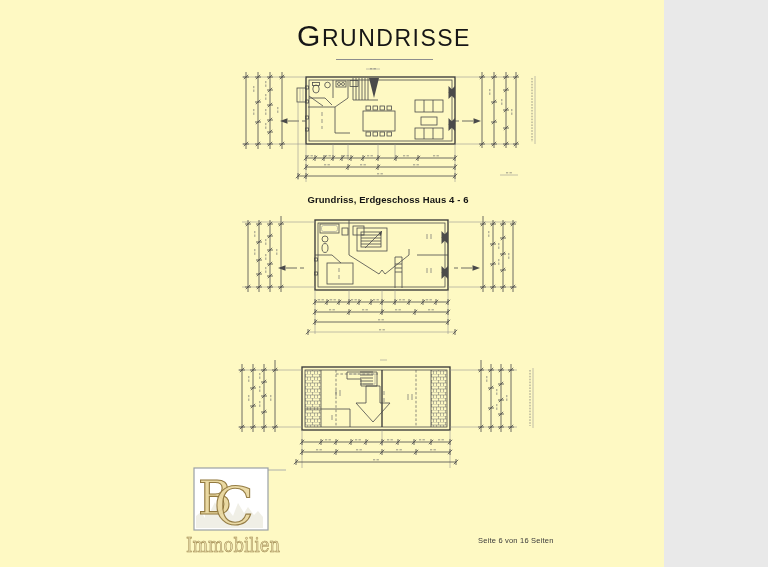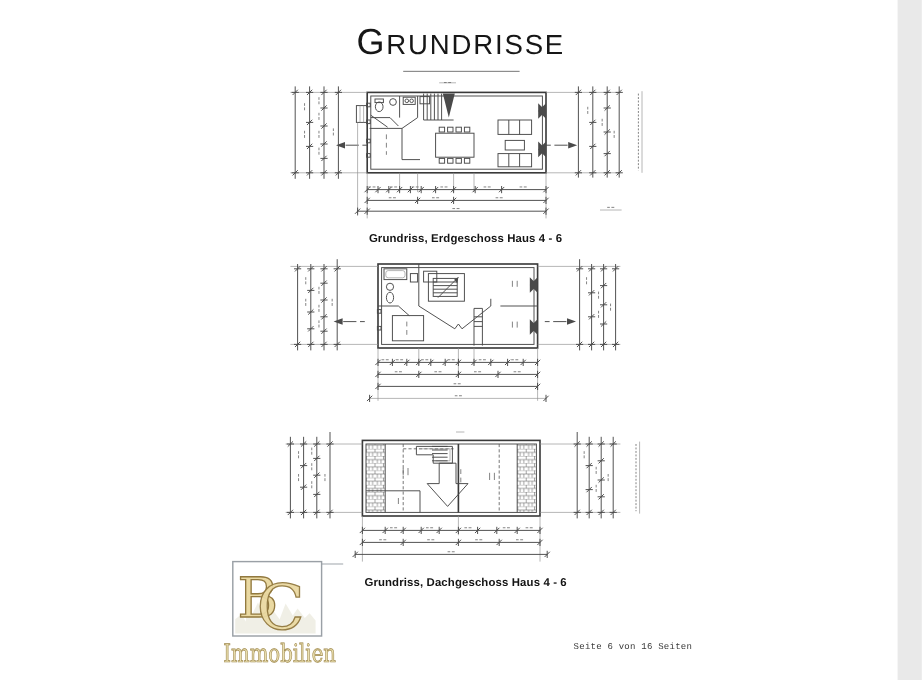--- a/index.html
+++ b/index.html
@@ -1,35 +1,35 @@
 <!DOCTYPE html>
 <html><head>
 <meta charset="utf-8">
 <style>
   html,body{margin:0;padding:0;background:#e9e9e9;}
   .page{
-    position:relative;width:748px;height:567px;background:#ffffff;
+    position:relative;width:664px;height:567px;background:#fef9c3;
     font-family:"Liberation Sans",sans-serif;overflow:hidden;
   }
   .title{
     position:absolute;top:21px;left:0;width:768px;text-align:center;
     color:#161616;letter-spacing:1.5px;line-height:1;white-space:nowrap;
   }
   .title .t-big{font-size:30px;font-weight:400;}
   .title .t-small{font-size:23px;font-weight:400;}
   .title-rule{position:absolute;left:336px;top:59px;width:97px;height:1px;background:#8d8d8d;}
   .caption{
     position:absolute;left:232px;width:312px;text-align:center;
     font-size:9.5px;font-weight:bold;color:#141414;letter-spacing:.1px;
   }
   .cap-1{top:194px;}
   .cap-2{top:338px;}
   .cap-3{top:480px;}
   .footer-text{
-    position:absolute;left:478px;top:536px;font-size:7.5px;color:#3a3a3a;letter-spacing:.2px;font-family:Liberation Mono, monospace;
+    position:absolute;left:478px;top:536px;font-size:7.5px;color:#3a3a3a;letter-spacing:.2px;
   }
   svg{position:absolute;overflow:visible;}
   
   .ink{stroke:#4a4a4a;fill:none;stroke-width:.8;}
   .wall{stroke:#3a3a3a;fill:none;stroke-width:1.35;}
   .thin{stroke:#8f8f8f;fill:none;stroke-width:.55;}
   .dashln{stroke:#5c5c5c;fill:none;stroke-width:.7;stroke-dasharray:2.6 1.8;}
   .txtdash{stroke:#6d6d6d;fill:none;stroke-width:.7;}
   .fill-ink{fill:#4a4a4a;stroke:none;}
 </style>
@@ -570,21 +570,20 @@
 
     <g>
       <line class="txtdash" x1="298" y1="14" x2="298" y2="70" stroke-dasharray="1.6 1.3"></line>
       <line class="thin" x1="301" y1="12" x2="301" y2="72"></line>
     </g>
     <g>
       <line class="thin" x1="148" y1="4" x2="155" y2="4"></line>
     </g>
   </svg>
 
-  <div class="caption cap-3">Grundriss, Dachgeschoss Haus 4 - 6</div>
 
   <svg style="left:184px;top:462px" width="104" height="100" viewBox="0 0 104 100">
     <g>
       <rect x="10" y="6" width="74" height="62" fill="#ffffff" stroke="#9aa0a6" stroke-width="1.2"></rect>
       <line x1="84" y1="8" x2="102" y2="8" stroke="#9aa0a6" stroke-width="0.8"></line>
     </g>
     <g>
       <path d="M12 66 V54 l5 -4 4 6 V42 l5 8 5 -10 5 12 7 -6 6 8 5 -13 6 10 4 -6 6 8 4 -4 5 6 V66 Z" fill="#e4e1d2" opacity="0.55" stroke="none"></path>
     </g>
     <g font-family="DejaVu Serif, serif">

